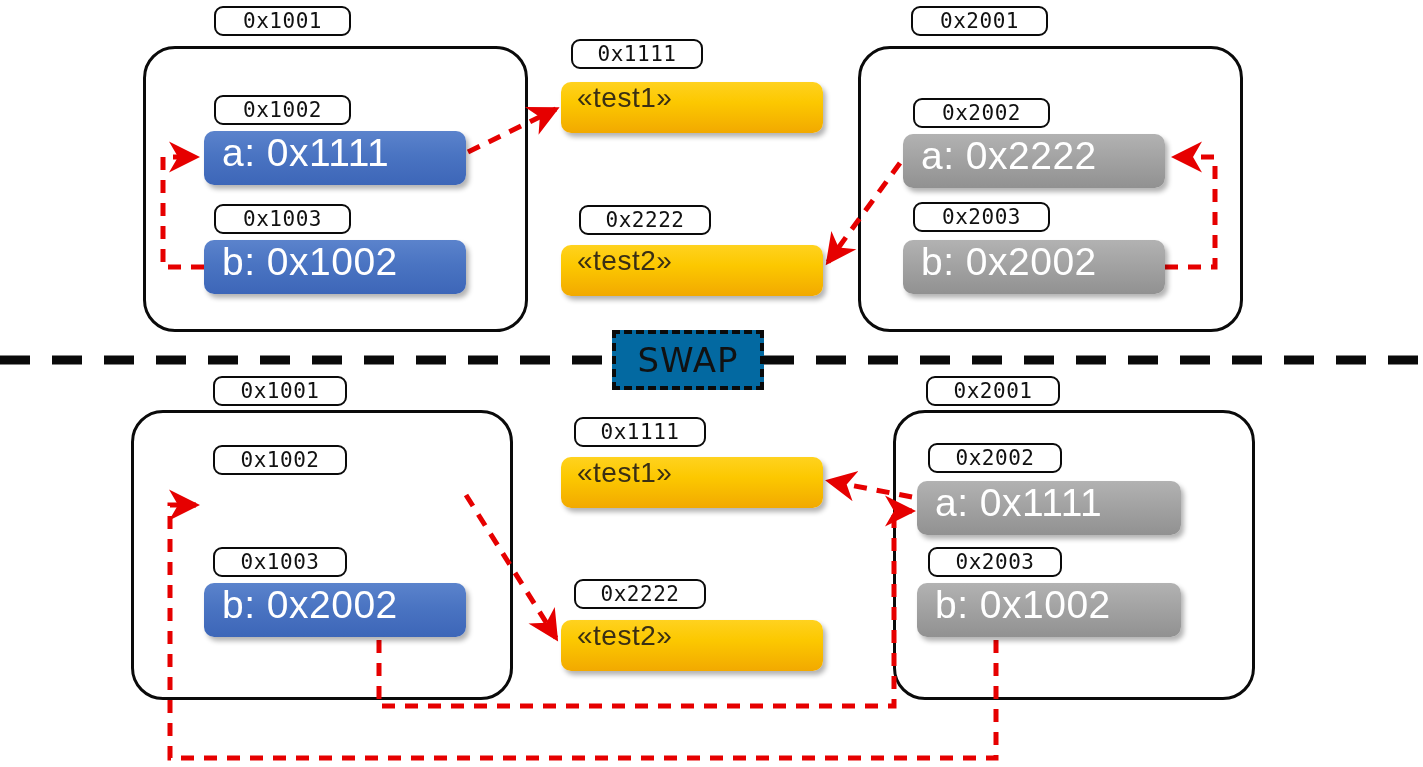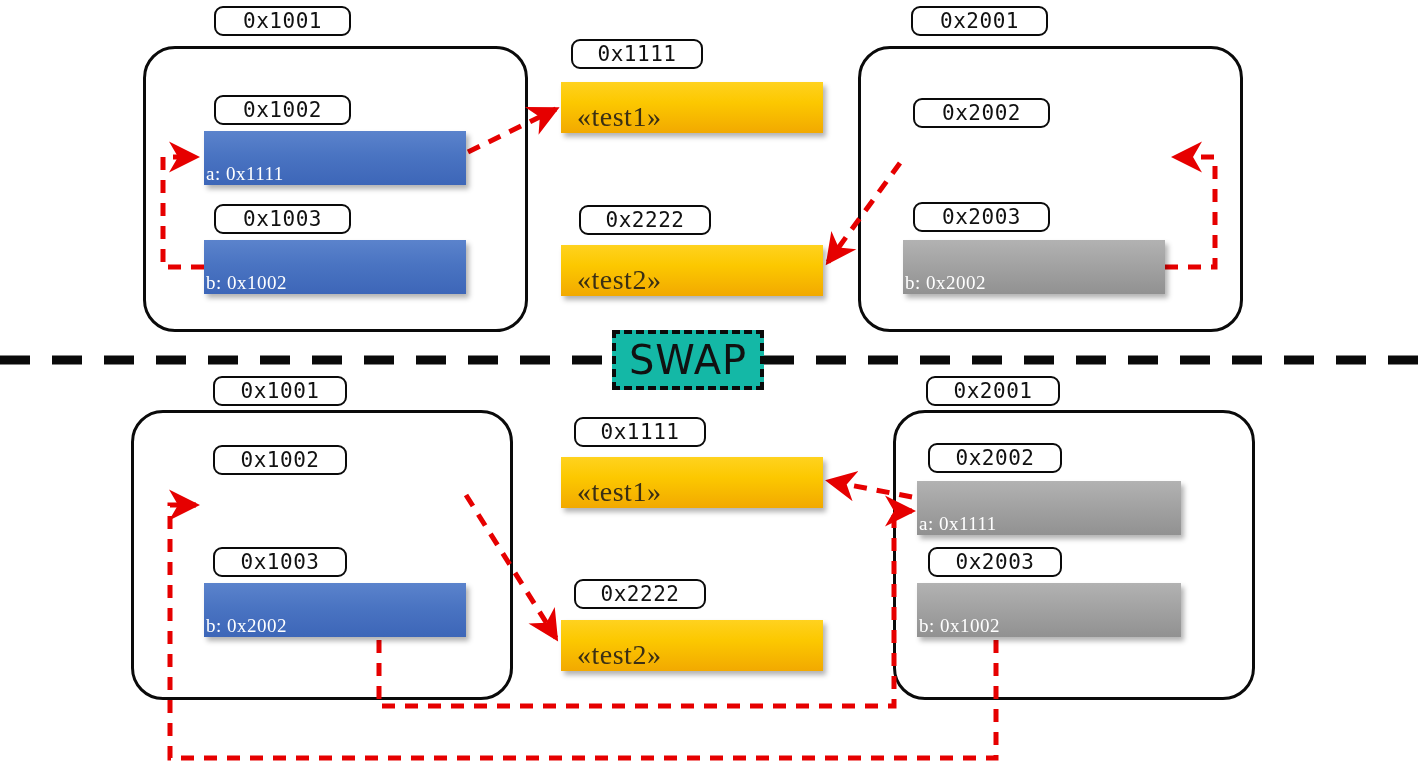--- a/index.html
+++ b/index.html
@@ -11,36 +11,36 @@
 
   
   .frame{position:absolute;border:3px solid #0a0a0a;border-radius:32px;background:transparent;box-sizing:border-box;}
 
   
   .addr{position:absolute;box-sizing:border-box;border:2.5px solid #0a0a0a;border-radius:9px;background:#fff;
         font-family:"DejaVu Sans Mono",monospace;font-size:21px;color:#111;
         display:flex;align-items:center;justify-content:center;letter-spacing:.5px;z-index:6;height:30px;margin-left:8px;}
 
   
-  .cell{position:absolute;box-sizing:border-box;border-radius:0;display:flex;align-items:flex-end;
-        font-family:Liberation Serif, serif;letter-spacing:.5px;z-index:5;
+  .cell{position:absolute;box-sizing:border-box;border-radius:10px;display:flex;align-items:flex-start;
+        font-family:Liberation Sans, sans-serif;letter-spacing:.5px;z-index:5;
         box-shadow:3px 4px 5px rgba(0,0,0,.30);}
   .cell span{display:block;width:100%;}
 
   .cell.blue{background:linear-gradient(180deg,#5b83cc 0%,#4a74c2 45%,#3d66b8 100%);color:#ffffff;}
   .cell.gray{background:linear-gradient(180deg,#b2b2b2 0%,#a3a3a3 45%,#919191 100%);color:#ffffff;}
   .cell.yellow{background:linear-gradient(180deg,#ffd21f 0%,#fcc800 40%,#f2a900 100%);color:#3a2f14;}
 
-  .cell .txt{font-size:19px;padding-left:2px;}
+  .cell .txt{font-size:39px;padding-left:18px;}
   .cell.yellow .txt{font-size:28px;padding-left:16px;}
 
   
-  #swap-badge{position:absolute;box-sizing:border-box;border:4px dashed #0a0a0a;background:#14b8a6;
+  #swap-badge{position:absolute;box-sizing:border-box;border:4px dashed #0a0a0a;background:#0369a1;
               display:flex;align-items:center;justify-content:center;
-              font-family:"DejaVu Sans",sans-serif;font-size:40px;color:#111;letter-spacing:1px;z-index:8;}
+              font-family:"DejaVu Sans",sans-serif;font-size:34px;color:#111;letter-spacing:1px;z-index:8;}
 </style>
 </head>
 <body>
 
 <div id="stage">
 
   <div class="frame" style="left:143px;top:46px;width:385px;height:286px;"></div>
   <div class="addr" style="left:206px;top:6px;width:137px;">0x1001</div>
 
   <div class="addr" style="left:206px;top:95px;width:137px;">0x1002</div>
@@ -60,20 +60,23 @@
 
   <div class="addr" style="left:571px;top:205px;width:132px;">0x2222</div>
   <div class="cell yellow" style="left:561px;top:245px;width:262px;height:51px;">
     <span class="txt">«test2»</span>
   </div>
 
   <div class="frame" style="left:858px;top:46px;width:385px;height:286px;"></div>
   <div class="addr" style="left:903px;top:6px;width:137px;">0x2001</div>
 
   <div class="addr" style="left:905px;top:98px;width:137px;">0x2002</div>
+  <div class="cell gray" style="left:903px;top:134px;width:262px;height:54px;">
+    <span class="txt">a: 0x2222</span>
+  </div>
 
   <div class="addr" style="left:905px;top:202px;width:137px;">0x2003</div>
   <div class="cell gray" style="left:903px;top:240px;width:262px;height:54px;">
     <span class="txt">b: 0x2002</span>
   </div>
 
   <div id="swap-badge" style="left:612px;top:330px;width:152px;height:60px;">
     <span>SWAP</span>
   </div>
 

